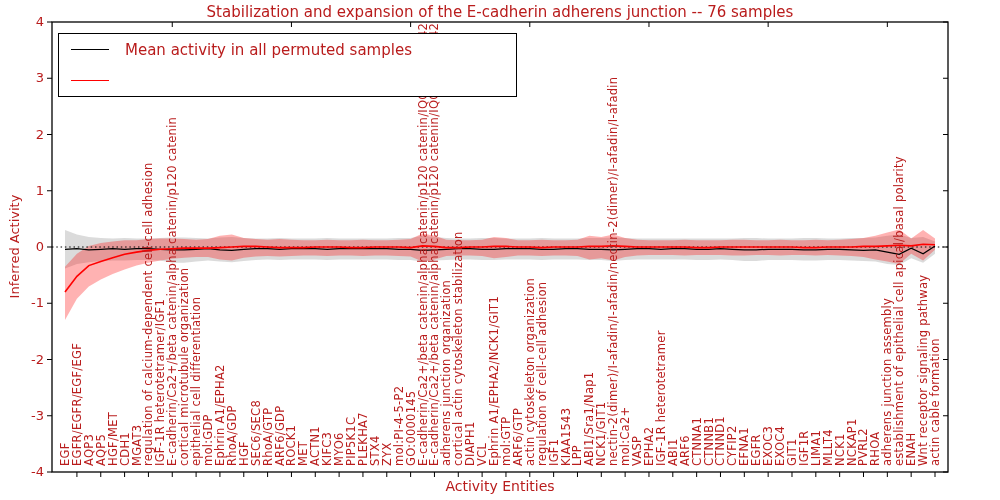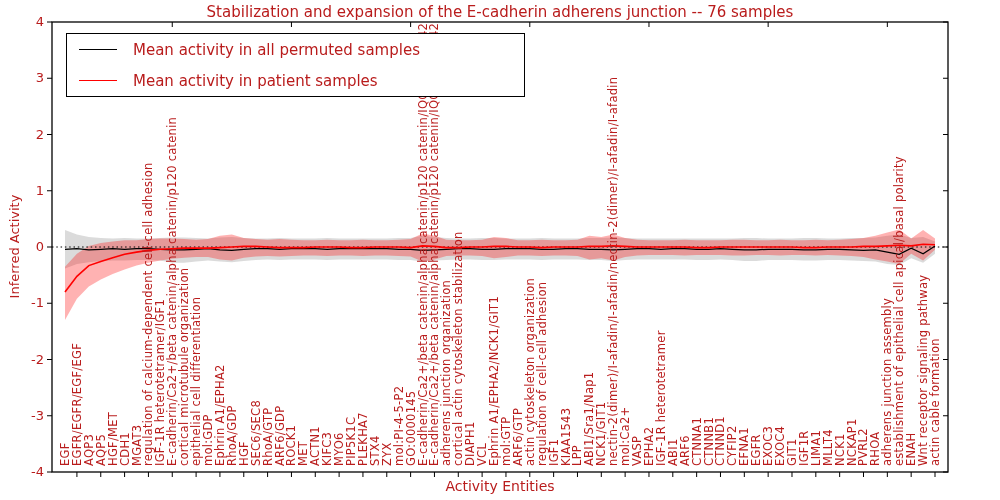--- a/index.html
+++ b/index.html
@@ -10,21 +10,21 @@
   #y-axis-label{position:absolute;left:-61px;top:239px;width:150px;text-align:center;
                 font-size:13px;transform:rotate(-90deg);z-index:1;}
   #x-axis-label{position:absolute;left:52px;top:478px;width:896px;text-align:center;
                 font-size:14px;z-index:1;}
   #plot-svg{position:absolute;left:0;top:0;z-index:2;}
   #xlabels{position:absolute;left:0;top:0;width:1000px;height:500px;z-index:4;pointer-events:none;}
   .xtick-label{position:absolute;white-space:nowrap;font-size:11.5px;letter-spacing:0.25px;
                line-height:12px;transform:rotate(-90deg);transform-origin:0 0;}
   #ylabels{position:absolute;left:0;top:0;z-index:2;}
   .ytick-label{position:absolute;width:40px;text-align:right;font-size:13px;line-height:14px;}
-  #legend{position:absolute;left:66px;top:33px;width:457px;height:62px;background:#ffffff;
+  #legend{position:absolute;left:58px;top:33px;width:457px;height:62px;background:#ffffff;
           border:1.6px solid #000;z-index:5;}
   .legend-row{display:flex;align-items:center;height:31px;}
   .legend-swatch{width:38px;height:0;border-top-style:solid;border-top-width:1.6px;
                  margin-left:12px;margin-right:16px;}
   .legend-label{font-size:15px;}
 </style>
 </head>
 <body>
 
 <div id="figure">
@@ -187,17 +187,16 @@
       <div class="xtick-label" style="left: 917.082px; top: 466px;">Wnt receptor signaling pathway</div>
       <div class="xtick-label" style="left: 929px; top: 466px;">actin cable formation</div>
     </div>
   <div id="legend">
     <div class="legend-row">
       <div class="legend-swatch" style="border-top-color:#000000;"></div>
       <div class="legend-label">Mean activity in all permuted samples</div>
     </div>
     <div class="legend-row">
       <div class="legend-swatch" style="border-top-color:#ff0000;"></div>
-      <div class="legend-label">Mean activity in patient samples</div>
     </div>
   </div>
   <div id="x-axis-label">Activity Entities</div>
 </div>
 
 </body></html>

